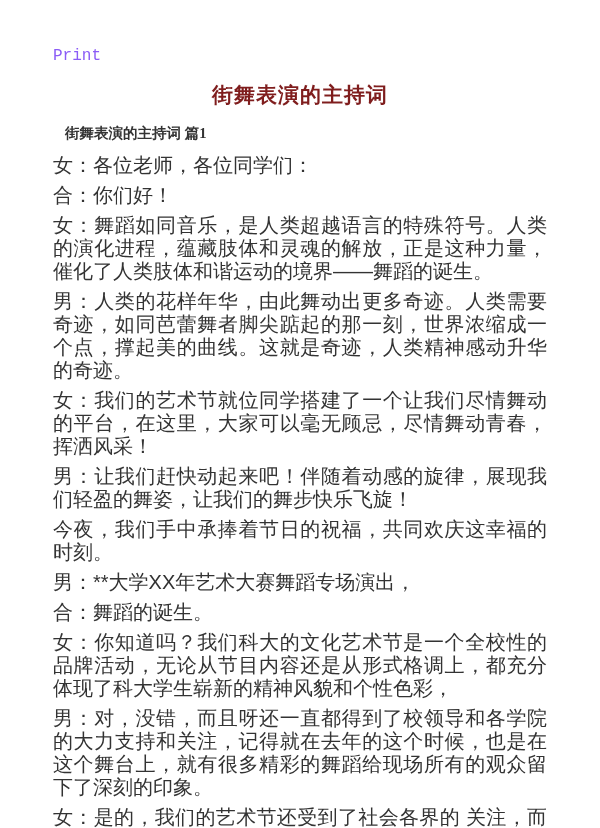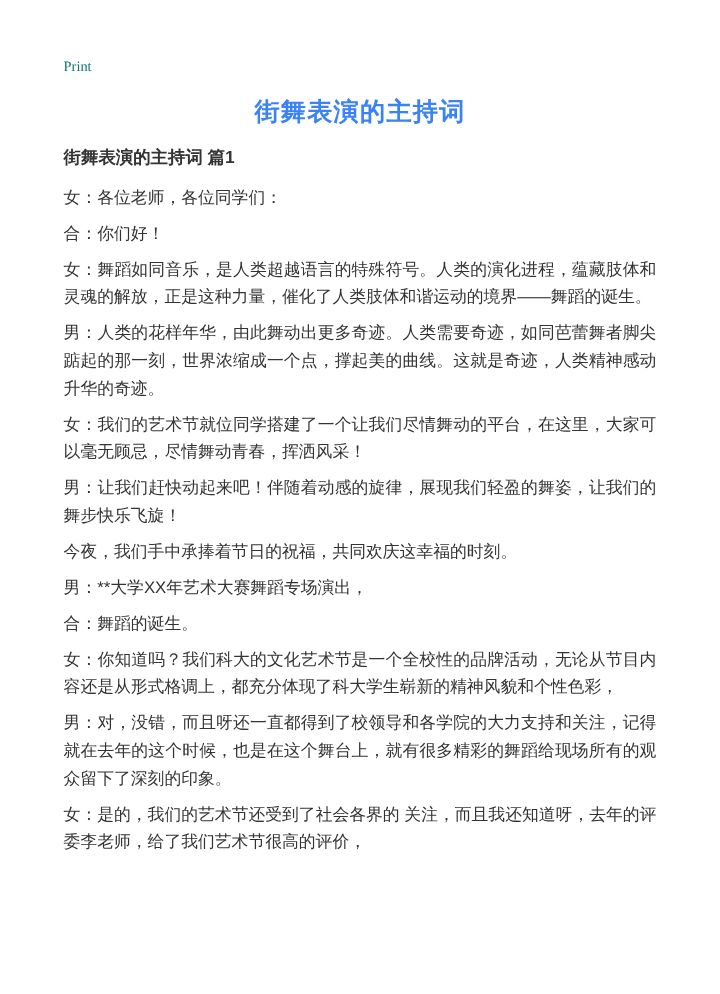--- a/index.html
+++ b/index.html
@@ -16,50 +16,51 @@
   }
   .page {
     box-sizing: border-box;
     width: 600px;
     height: 828px;
     padding: 46px 53px 0 53px;
     background: #ffffff;
   }
   .print-link {
     display: inline-block;
-    font-family: Liberation Serif, serif;
-    font-size: 12px;
+    font-family: Liberation Mono, monospace;
+    font-size: 16px;
     line-height: 14px;
-    color: #0f766e;
+    color: #8b5cf6;
     margin: 0 0 2px 0;
     cursor: pointer;
   }
   .doc-title {
     font-size: 21px;
     font-weight: 700;
     line-height: 28px;
     text-align: center;
-    color: #3b82f6;
+    color: #7f1d1d;
     margin: 16px 0 13px 0;
     letter-spacing: 1px;
   }
   .doc-subtitle {
     font-size: 14.5px;
     font-weight: 400;
     line-height: 23px;
     margin: 0 0 7px 0;
   }
   .section-heading {
     font-size: 14.5px;
     font-weight: 700;
     line-height: 23px;
-    margin: 0 0 9px 0;
+    margin: 0 0 9px 12px;
+    font-family: Liberation Serif, serif;
   }
   .para {
-    font-size: 14px;
+    font-size: 20px;
     line-height: 23px;
     margin: 0 0 7px 0;
     text-align: justify;
     text-justify: inter-ideograph;
     word-break: break-all;
   }
 </style>
 </head>
 <body>
 

